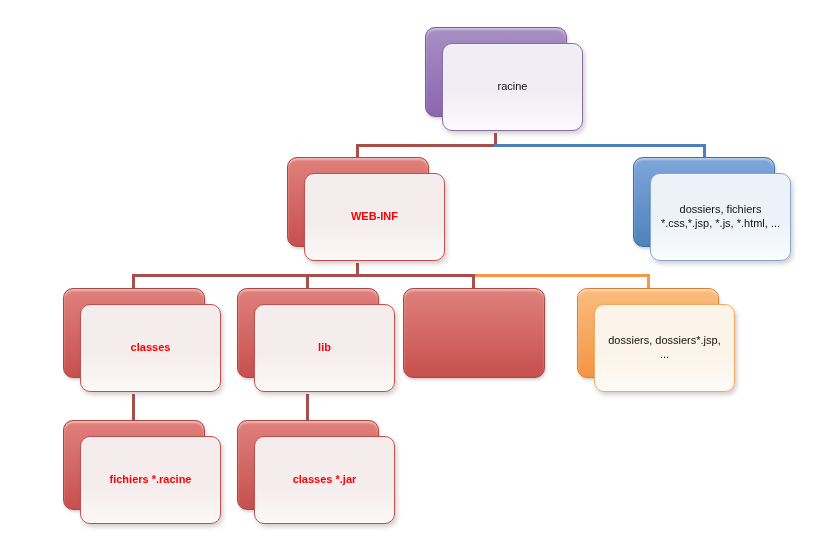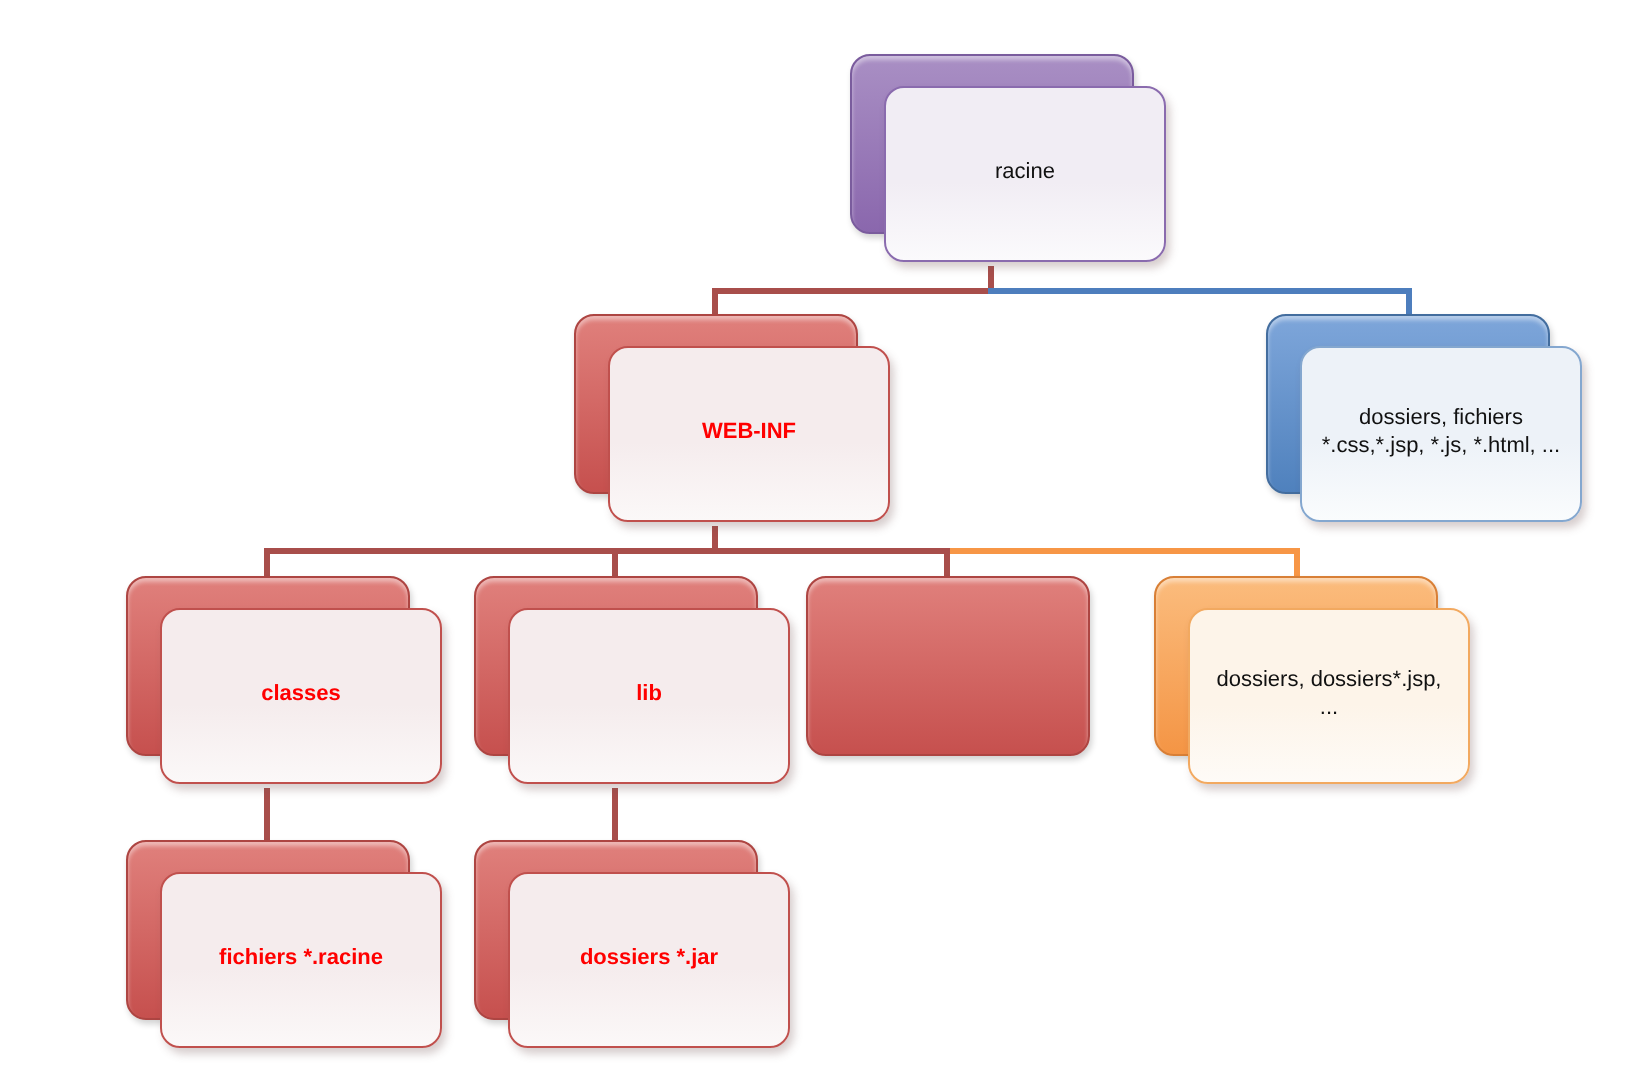--- a/index.html
+++ b/index.html
@@ -154,17 +154,17 @@
   <div class="node red pos-classfiles">
     <div class="back"></div>
     <div class="front">
       <span class="label-red">fichiers *.racine</span>
     </div>
   </div>
 
   <div class="node red pos-jarfiles">
     <div class="back"></div>
     <div class="front">
-      <span class="label-red">dossiers *.jar</span>
+      <span class="label-red">classes *.jar</span>
     </div>
   </div>
 
 </div>
 
 </body></html>

